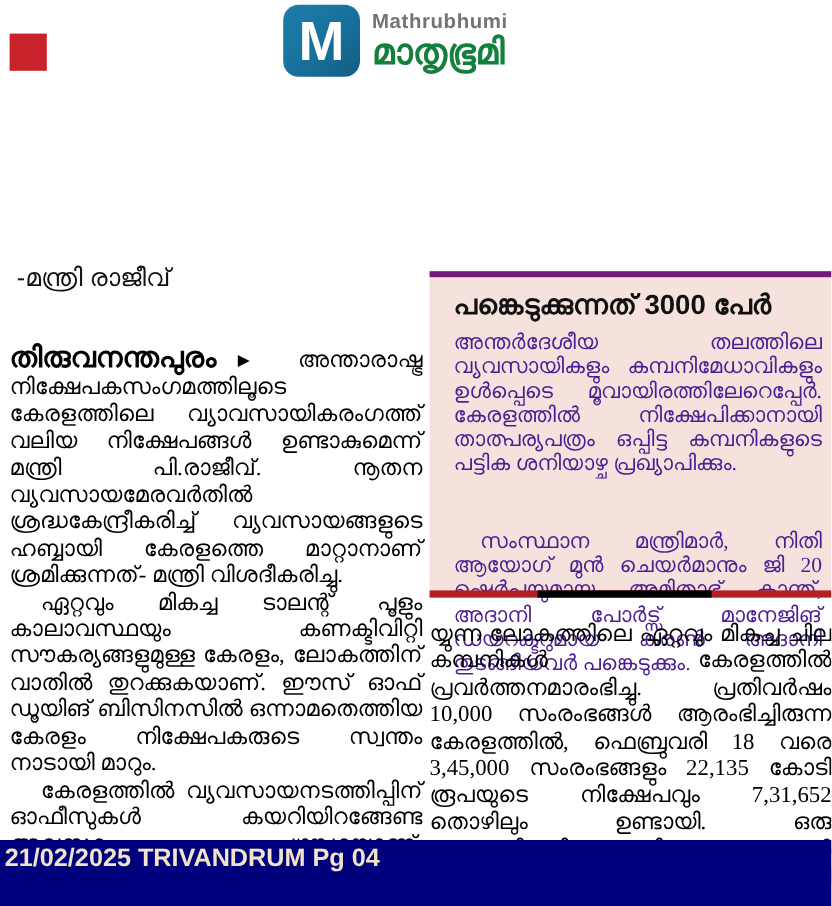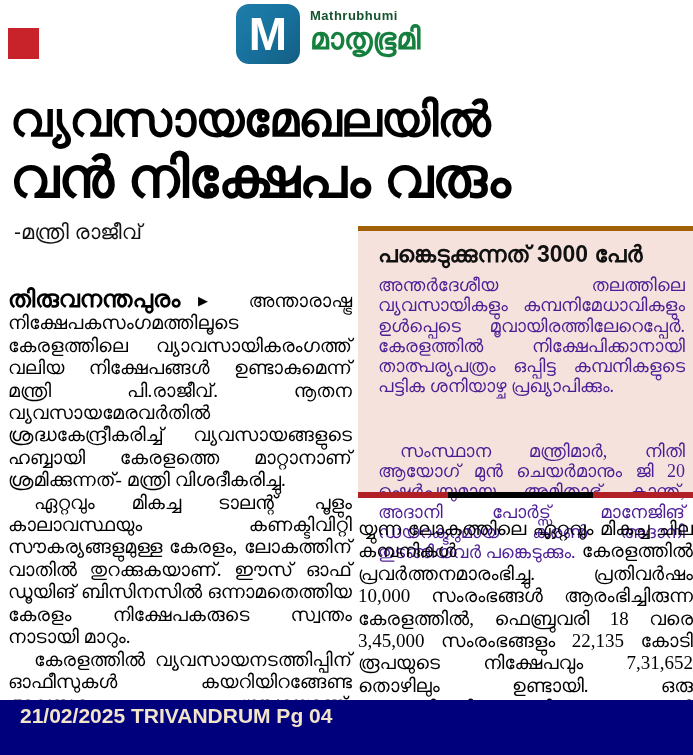--- a/index.html
+++ b/index.html
@@ -9,22 +9,22 @@
   
   .red-marker{position:absolute;left:8px;top:28px;width:31px;height:31px;background:#c8232b;}
 
   
   .masthead{position:absolute;left:236px;top:4px;display:flex;align-items:flex-start;}
   .logo-tile{width:64px;height:60px;border-radius:13px;
              background:linear-gradient(135deg,#1e7dab 0%,#17709b 55%,#135d82 100%);
              display:flex;align-items:center;justify-content:center;}
   .logo-tile span{color:#fff;font-family:"Liberation Sans",sans-serif;font-weight:bold;font-size:46px;line-height:1;}
   .brand{margin-left:10px;display:flex;flex-direction:column;}
-  .brand-en{font-family:"Liberation Sans",sans-serif;font-weight:bold;color:#14532d;
-            font-size:13px;letter-spacing:.5px;margin-top:4px;}
+  .brand-en{font-family:"Liberation Sans",sans-serif;font-weight:bold;color:#737373;
+            font-size:17px;letter-spacing:.5px;margin-top:4px;}
   .brand-ml{font-family:"Liberation Sans",sans-serif;font-weight:bold;color:#15803d;
             font-size:30px;line-height:32px;}
 
   
   .headline{position:absolute;left:10px;top:92px;margin:0;font-family:"Liberation Sans",sans-serif;
             font-weight:bold;color:#000;}
   .headline .l1{display:block;font-size:48px;line-height:56px;letter-spacing:-1px;}
   .headline .l2{display:block;font-size:56px;line-height:60px;letter-spacing:-1px;}
 
   .byline{position:absolute;left:14px;top:220px;font-family:"Liberation Sans",sans-serif;
@@ -34,55 +34,51 @@
   .col{font-size:19px;line-height:22.4px;text-align:justify;}
   .left-col{position:absolute;left:8px;top:288px;width:344px;}
   .right-col{position:absolute;left:358px;top:518px;width:335px;}
   .col p{margin:0;}
   .col p.ind{text-indent:26px;}
   .dateline{font-weight:bold;font-family:"Liberation Sans",sans-serif;font-size:24px;}
   .marker{font-size:13px;vertical-align:2px;}
 
   
   .highlight-box{position:absolute;left:358px;top:226px;width:335px;height:272px;box-sizing:border-box;
-                 background:#f5e2dc;border-top:5px solid #a16207;padding:10px 8px 0 20px;}
+                 background:#f5e2dc;border-top:5px solid #701a75;padding:10px 8px 0 20px;}
   .box-title{margin:0 0 7px 0;font-family:"Liberation Sans",sans-serif;font-weight:bold;
              font-size:23px;color:#111;}
   .box-body{font-size:18px;line-height:20.3px;text-align:justify;color:#4c1d95;}
   .box-body p{margin:0;}
   .box-body p.ind{text-indent:22px;margin-top:44px;}
   .box-rule{position:absolute;left:0;bottom:0;width:100%;height:6px;background:#b02025;}
   .box-rule-black{position:absolute;left:90px;top:0;width:145px;height:100%;background:#000;}
 
   
   .footer{position:absolute;left:0;top:700px;width:693px;height:55px;box-sizing:border-box;
           background:#00007d;color:#f2e4c9;font-family:"Liberation Sans",sans-serif;
-          font-weight:bold;font-size:21px;padding:4px 0 0 20px;}
+          font-weight:bold;font-size:21px;padding:4px 0 0 4px;}
 </style>
 </head>
 <body>
 
 <div class="page">
 
   <div class="red-marker"></div>
 
   <div class="masthead">
     <div class="logo-tile">
       <span>M</span>
     </div>
     <div class="brand">
       <span class="brand-en">Mathrubhumi</span>
       <span class="brand-ml">മാതൃഭൂമി</span>
     </div>
   </div>
 
-  <h1 class="headline">
-    <span class="l1">വ്യവസായമേഖലയിൽ</span>
-    <span class="l2">വൻ നിക്ഷേപം വരും</span>
-  </h1>
 
   <div class="byline">-മന്ത്രി രാജീവ്</div>
 
   <div class="col left-col">
     <p><span class="dateline">തിരുവനന്തപുരം</span><span class="marker">▶</span> <span>അന്താരാഷ്ട്ര നിക്ഷേപകസംഗമത്തിലൂടെ കേരളത്തിലെ വ്യാവസായികരംഗത്ത് വലിയ നിക്ഷേപങ്ങൾ ഉണ്ടാകുമെന്ന് മന്ത്രി പി.രാജീവ്. നൂതന വ്യവസായമേരവർതിൽ ശ്രദ്ധകേന്ദ്രീകരിച്ച് വ്യവസായങ്ങളുടെ ഹബ്ബായി കേരളത്തെ മാറ്റാനാണ് ശ്രമിക്കുന്നത്- മന്ത്രി വിശദീകരിച്ചു.</span></p>
     <p class="ind">ഏറ്റവും മികച്ച ടാലന്റ് പൂളും  കാലാവസ്ഥയും കണക്ടിവിറ്റി സൗകര്യങ്ങളുമുള്ള കേരളം, ലോകത്തിന് വാതിൽ തുറക്കുകയാണ്. ഈസ് ഓഫ് ഡൂയിങ് ബിസിനസിൽ ഒന്നാമതെത്തിയ കേരളം നിക്ഷേപകരുടെ സ്വന്തം നാടായി മാറും.</p>
     <p class="ind">കേരളത്തിൽ വ്യവസായനടത്തിപ്പിന് ഓഫീസുകൾ കയറിയിറങ്ങേണ്ട അവസ്ഥ പഴങ്കഥയാണ്. ഏറ്റവുമെളുപ്പത്തിൽ സംരംഭകർക്ക് വ്യവസായമാരംഭിക്കാൻ നിയമപരവും സാങ്കേതികവുമായ പിൻബലമൊരുക്കാൻ കഴിഞ്ഞു- മന്ത്രി പറഞ്ഞു.  ദാവോസിലെ വേൾഡ് ഇക്കണോമിക് ഫോറത്തിലുൾപ്പെടെ കേരളത്തിനു പ്രശംസ ലഭിച്ചു. നൂതന സാങ്കേതികവിദ്യ കൈകാര്യംചെ</p>
   </div>
 
   <div class="highlight-box">

